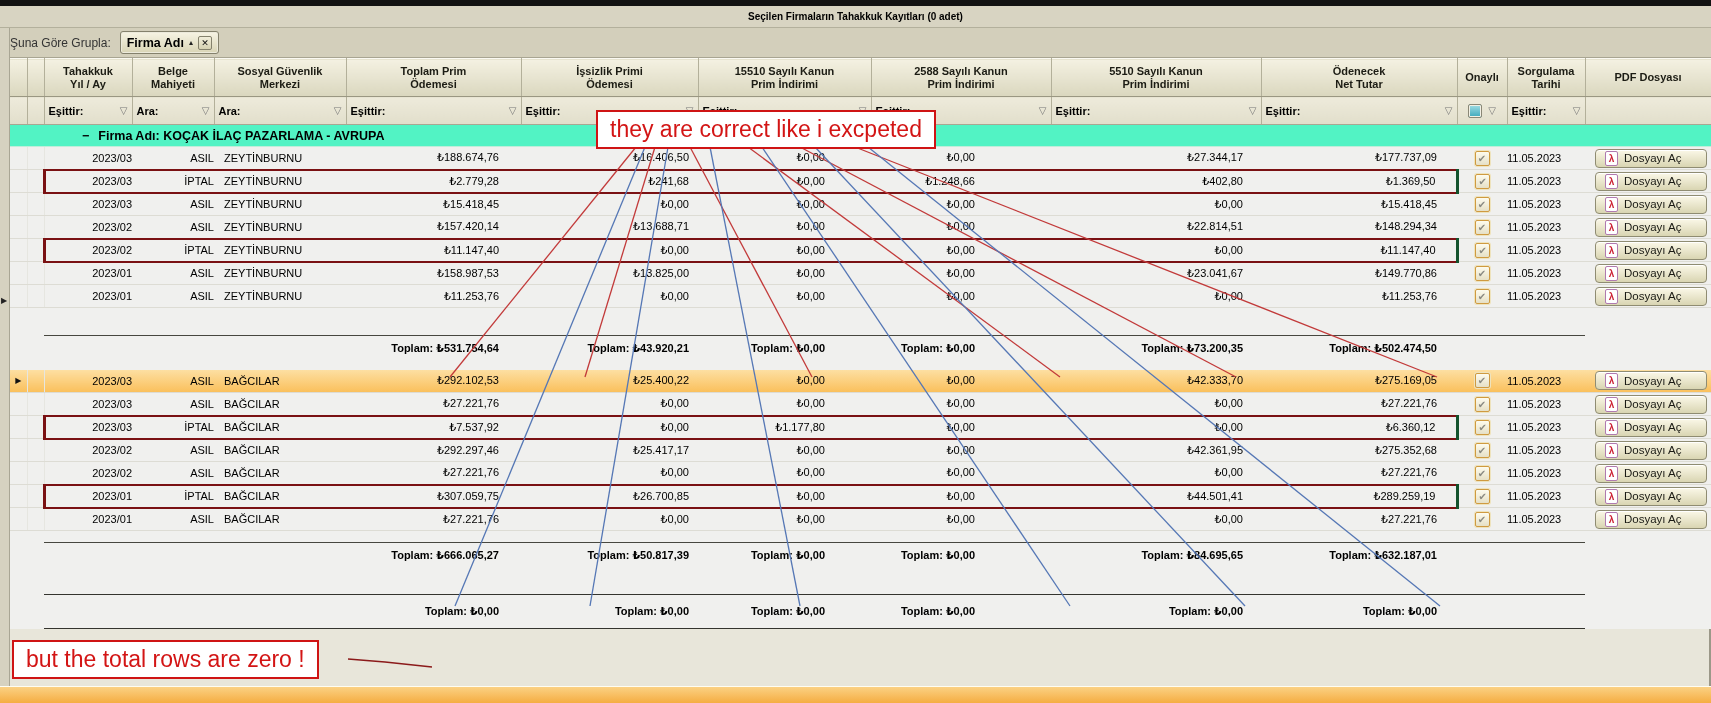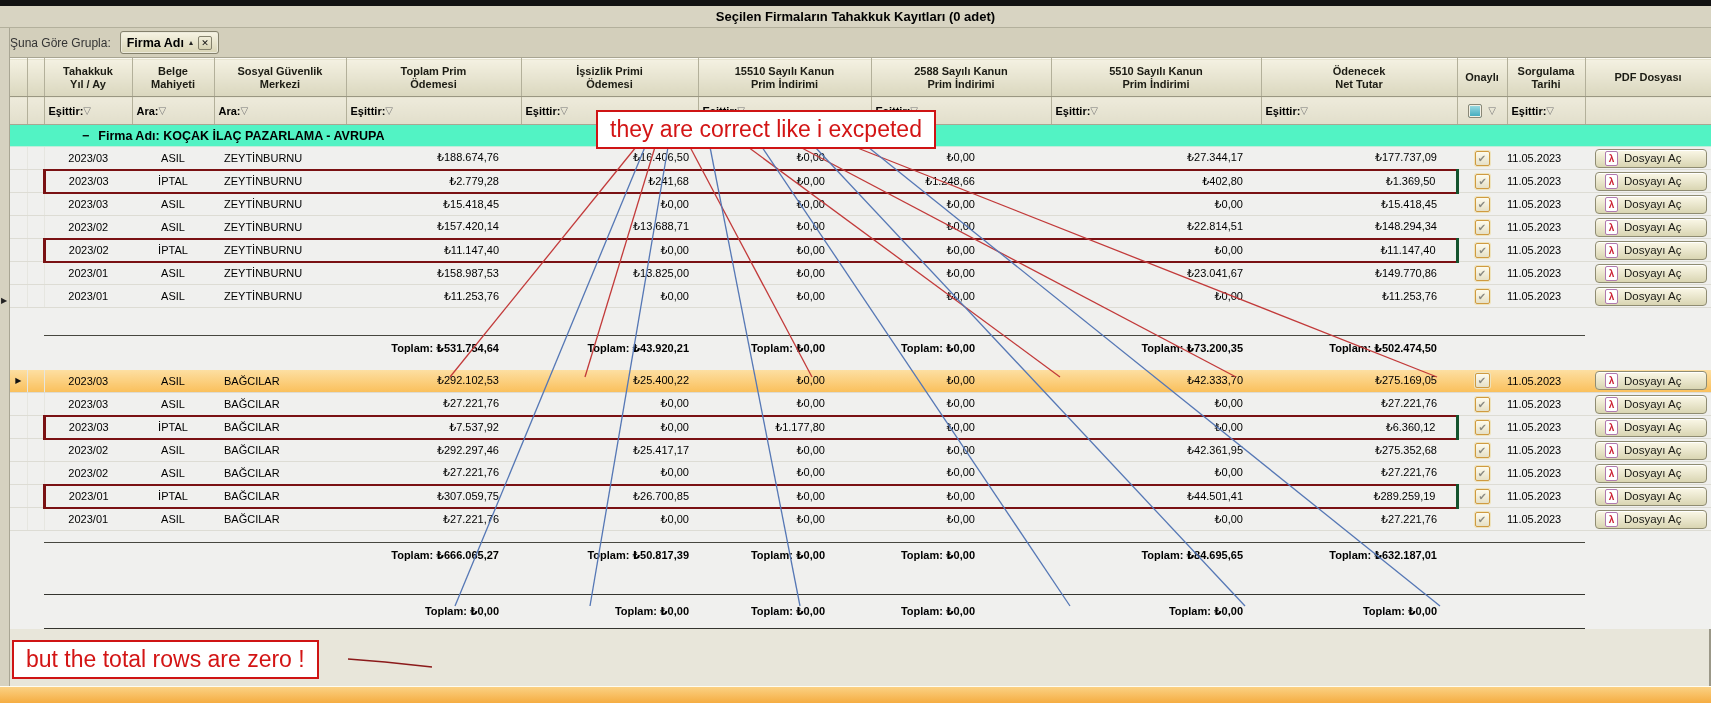--- a/index.html
+++ b/index.html
@@ -1,63 +1,63 @@
 <!DOCTYPE html>
 <html><head>
 <meta charset="utf-8">
 <style>
   *{box-sizing:border-box;margin:0;padding:0}
   html,body{width:1711px;height:703px;overflow:hidden}
   body{position:relative;background:#e8e6da;font-family:"Liberation Sans","DejaVu Sans",sans-serif;
        box-shadow:inset 2px 0 0 #6f6c5e, inset -2px 0 0 #9b9888;}
   .top-black{height:6px;background:#121212}
   .titlebar{height:22px;background:#d8d4c2;border-bottom:1px solid #b3b09c;text-align:center;
-            font-weight:bold;font-size:13px;line-height:21px;color:#000}
+            font-weight:bold;font-size:10px;line-height:21px;color:#000}
   .group-panel{height:30px;background:#d3cfbb;border-bottom:1px solid #a8a592;display:flex;
                align-items:center;padding-left:10px;gap:9px;font-size:12px;color:#333}
   .chip{display:inline-flex;align-items:center;gap:5px;height:23px;padding:0 6px;border:1px solid #84816c;
         border-radius:3px;background:linear-gradient(#f7f4e4,#d9d5b6);font-weight:bold;font-size:12.5px;
         color:#000;box-shadow:0 0 0 1px #eceadb inset;cursor:pointer}
   .chip .sort{font-size:8px;color:#222}
   .chip .x{display:inline-block;width:14px;height:14px;border:1px solid #84816c;border-radius:2px;
            background:linear-gradient(#f1eeda,#d5d1b2);font-size:9px;line-height:12px;text-align:center;
            font-weight:bold;color:#111}
   .left-strip{position:absolute;left:0;top:28px;width:10px;height:658px;background:#d6d2c0;
               border-right:1px solid #a9a694;z-index:5}
   .left-strip .arr{position:absolute;top:268px;left:1px;font-size:8px;color:#222}
   .content{position:absolute;left:10px;top:58px;width:1701px;z-index:1}
   table{border-collapse:collapse;table-layout:fixed;width:1701px;font-size:11px;color:#000}
   th{background:linear-gradient(#f4f1e2,#dad7be);border-right:1px solid #b3b09a;border-bottom:1px solid #9a9782;
      border-top:1px solid #fbfaf2;font-weight:bold;font-size:11px;line-height:13px;height:38px;
      color:#1c1c14;vertical-align:middle;text-align:center;padding:0 2px;cursor:pointer}
   th.ind,td.indh{background:linear-gradient(#f4f1e2,#dad7be);border-right:1px solid #b3b09a}
   .filter-row td{background:linear-gradient(#eeebdb,#e1decb);border-right:1px solid #b3b09a;
                  border-bottom:1px solid #a9a692;height:28px;padding:0 4px;font-weight:bold;cursor:pointer}
-  .fcell{display:flex;align-items:center;}
+  .fcell{display:flex;align-items:center;justify-content:space-between}
   .fcell.center{justify-content:center;gap:6px}
   .funnel{color:#777;font-size:10px;font-weight:normal}
   .cb-teal{display:inline-block;width:14px;height:14px;border:1px solid #8a8776;border-radius:2px;
            background:linear-gradient(#9fdde4,#3fa9bd);box-shadow:0 0 0 1px #f2f0e4 inset}
   .search-row td{background:#eae8da;border-bottom:1px solid #c2bfa9;height:28px;padding:3px 6px}
   .search-wrap{display:flex;align-items:center;gap:5px}
   .search-input{width:238px;height:21px;border:1px solid #989a8c;border-radius:4px;padding:0 7px;
                 font-size:12px;background:#fff;color:#333;font-family:inherit}
   .search-input::placeholder{color:#8b8b84}
   .sbtn{width:28px;height:21px;border:1px solid #8f8c72;border-radius:3px;
         background:linear-gradient(#f9f6e8,#dbd7b8);font-size:8px;display:flex;align-items:center;
         justify-content:center;color:#1a1a1a;cursor:pointer}
   .sbtn.gear{width:38px;gap:3px;font-size:12px;margin-left:16px}
   .sbtn.gear .caret{font-size:8px}
   .close-x{margin-left:auto;color:#555;font-size:13px;cursor:pointer;padding-right:2px}
   .group-row td{background:#52f3c4;height:22px;border-bottom:1px solid #bfeeda;font-weight:bold;
                 font-size:12.5px;padding-left:72px;color:#000}
   .group-row .collapse{display:inline-block;margin-right:9px;font-weight:bold;cursor:pointer}
   .data-row td{height:23px;background:#f0f0ee;border-bottom:1px solid #dddcd4;vertical-align:middle}
   .data-row td.ind,.data-row td.ind2{border-right:1px solid #e6e6e0;text-align:center;font-size:8px;color:#111}
-  td.c-period,td.c-type{text-align:center}
+  td.c-period,td.c-type{text-align:right}
   td.c-center{padding-left:10px;text-align:left}
   td.money{text-align:right}
   td.c-toplam{padding-right:22px} td.c-issizlik{padding-right:9px} td.c-15510{padding-right:46px}
   td.c-6111{padding-right:76px} td.c-5510{padding-right:18px} td.c-net{padding-right:20px}
   td.c-check{text-align:center}
   td.c-date{text-align:left}
   .checkbox{display:inline-block;width:15px;height:15px;border:1px solid #cf9a40;border-radius:2px;
             background:linear-gradient(#fdfbee,#e6e0c6);color:#8a8a82;font-size:10px;line-height:13px;
             text-align:center;box-shadow:0 0 0 1px #eee3bd;cursor:pointer}
   td.c-pdf{padding:0 4px 0 10px}

